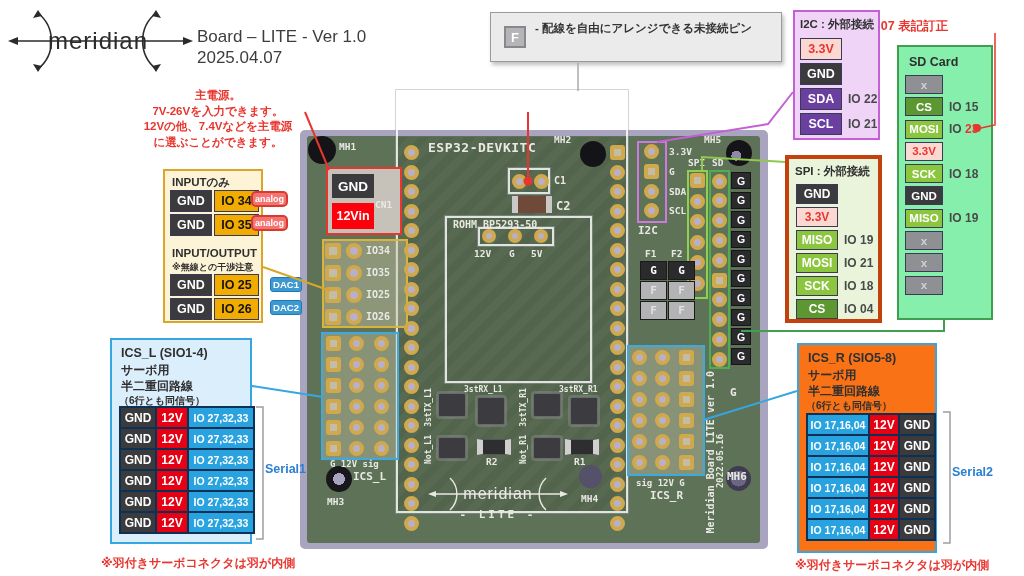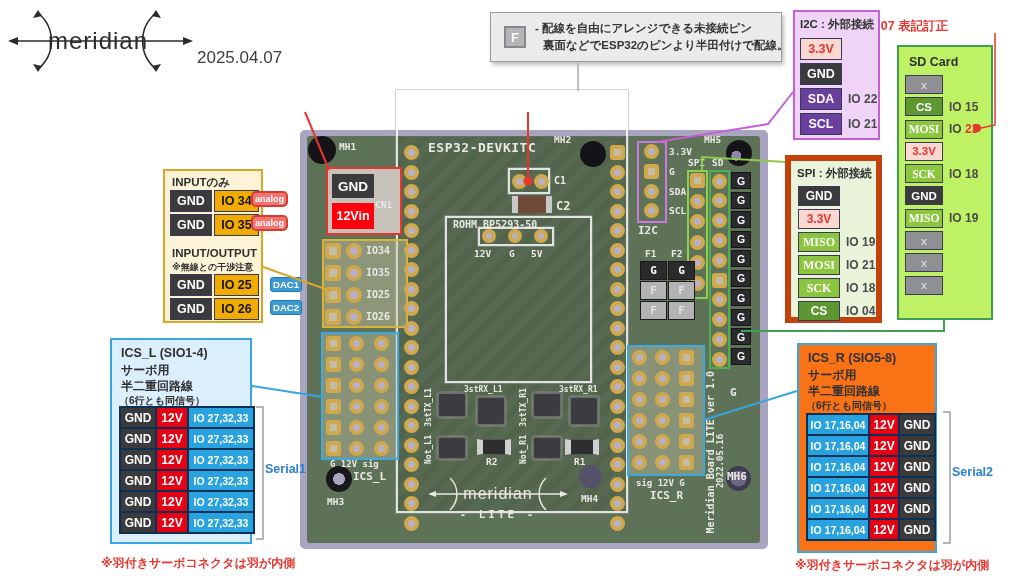--- a/index.html
+++ b/index.html
@@ -5,21 +5,21 @@
   html,body{margin:0;padding:0;background:#fff;}
   #stage{position:relative;width:1024px;height:576px;background:#ffffff;overflow:hidden;
          font-family:"Liberation Sans","DejaVu Sans",sans-serif;}
   .abs{position:absolute;}
   
   .pin{display:flex;align-items:center;justify-content:center;font-weight:bold;
        color:#fff;border:1px solid #3a3a55;box-sizing:border-box;font-size:12.5px;flex:none;}
   .c-gnd{background:#3b3b3d;}
   .c-power{background:#fbd9d2;color:#e8352e;}
   .c-purple{background:#6b3fa0;}
-  .c-sig{background:#8cc63f;font-family:Liberation Serif, serif;}
+  .c-sig{background:#8cc63f;}
   .c-cs{background:#5d9732;}
   .c-nc{background:#8e9094;color:#ced2d8;}
   .c-yellow{background:#f2ac00;color:#141414;}
   .c-v12{background:#e60013;}
   .c-io{background:#29a3e0;}
   .c-dark{background:#2b2b2e;color:#fff;}
   .c-f{background:#b3b3b5;color:#e2e3e5;}
   .pinrow{display:flex;align-items:center;gap:6px;}
   .val{color:#4a4a4a;font-weight:bold;font-size:12px;white-space:nowrap;}
   .red-num{color:#e8352e;}
@@ -66,30 +66,37 @@
     <path d="M 148,3 A 36,36 0 0 0 148,59" fill="none" stroke="#2b2b2b" stroke-width="1.6"></path>
     <polygon points="30,0 25,8 34,6" fill="#2b2b2b"></polygon>
     <polygon points="30,62 25,54 34,56" fill="#2b2b2b"></polygon>
     <polygon points="148,0 153,8 144,6" fill="#2b2b2b"></polygon>
     <polygon points="148,62 153,54 144,56" fill="#2b2b2b"></polygon>
     <text x="90" y="39" text-anchor="middle" font-size="24" letter-spacing="1" fill="#2b2b2b" font-family="Liberation Sans, sans-serif">meridian</text>
     <line x1="3" y1="31" x2="181" y2="31" stroke="#2b2b2b" stroke-width="1.6"></line>
     <polygon points="0,31 10,27 10,35" fill="#2b2b2b"></polygon>
     <polygon points="185,31 175,27 175,35" fill="#2b2b2b"></polygon>
   </svg>
+  <div class="abs" style="left:197px;top:27px;font-size:17px;color:#3d3d3d;z-index:20">Board – LITE - Ver 1.0</div>
   <div class="abs" style="left:197px;top:48px;font-size:17px;color:#3d3d3d;z-index:20">2025.04.07</div>
 
   <div class="abs" style="left:490px;top:12px;width:292px;height:50px;background:#ebebec;border:1px solid #9a9a9a;
        box-shadow:2px 3px 4px rgba(0,0,0,0.25);z-index:20;box-sizing:border-box">
     <div class="abs" style="left:13px;top:13px;width:22px;height:22px;background:#b5b5b7;border:2px solid #88888c;
          color:#fff;font-weight:bold;font-size:13px;display:flex;align-items:center;justify-content:center;box-sizing:border-box">F</div>
     <div class="abs" style="left:44px;top:8px;font-size:11.5px;font-weight:bold;color:#333;white-space:nowrap">- 配線を自由にアレンジできる未接続ピン</div>
-    <div class="abs" style="left:52px;top:25px;font-size:11.5px;font-weight:bold;color:#333;white-space:nowrap">裏面などでESP32のピンより半田付けで配線。</div>
-  </div>
-
+  </div>
+
+  <div class="abs" style="left:122px;top:88px;width:192px;text-align:center;color:#e8352e;font-weight:bold;
+       font-size:11.5px;line-height:15.5px;z-index:20">
+    <div>主電源。</div>
+    <div>7V-26Vを入力できます。</div>
+    <div>12Vの他、7.4Vなどを主電源</div>
+    <div>に選ぶことができます。</div>
+  </div>
   <div class="note-red" style="left:820px;top:18px;font-size:12.5px;z-index:20">※2025.04.07 表記訂正</div>
   <div class="note-red" style="left:101px;top:555px;font-size:12px;z-index:20">※羽付きサーボコネクタは羽が内側</div>
   <div class="note-red" style="left:795px;top:557px;font-size:12px;z-index:20">※羽付きサーボコネクタは羽が内側</div>
 
   <div id="pcb-edge"></div>
   <div id="pcb"></div>
 
   <div class="abs" style="left:397px;top:137px;width:230px;height:376px;z-index:2;
        background:repeating-linear-gradient(135deg, rgba(0,0,0,0.12) 0 8px, rgba(0,0,0,0.07) 8px 16px);"></div>
 
@@ -259,21 +266,21 @@
           <div class="val">IO 22</div>
         </div>
 
         <div class="pinrow" style="margin-bottom:3px">
           <div class="pin c-purple" style="width:42px;height:22px">SCL</div>
           <div class="val">IO 21</div>
         </div>
       </div>
   </div>
 
-  <div class="abs" style="left:785px;top:155px;width:97px;height:168px;background:#e9f4da;border:6px solid #c2410c;
+  <div class="abs" style="left:785px;top:155px;width:97px;height:168px;background:#e9f4da;border:4px solid #c2410c;
        box-sizing:border-box;z-index:20">
     <div class="box-title" style="left:6px;top:5px;font-size:11.5px">SPI : 外部接続</div>
     <div class="abs" style="left:7px;top:25px">
 
         <div class="pinrow" style="margin-bottom:3px">
           <div class="pin c-gnd" style="width:42px;height:20px;font-size:12px">GND</div>
           <div class="val"></div>
         </div>
 
         <div class="pinrow" style="margin-bottom:3px">
@@ -296,21 +303,21 @@
           <div class="val">IO 18</div>
         </div>
 
         <div class="pinrow" style="margin-bottom:3px">
           <div class="pin c-cs" style="width:42px;height:20px;font-size:12px">CS</div>
           <div class="val">IO 04</div>
         </div>
       </div>
   </div>
 
-  <div class="abs" style="left:897px;top:45px;width:96px;height:275px;background:#bef264;border:2px solid #3f9e4f;
+  <div class="abs" style="left:897px;top:45px;width:96px;height:275px;background:#86efac;border:2px solid #3f9e4f;
        box-sizing:border-box;z-index:20">
     <div class="box-title" style="left:10px;top:8px;font-size:12.5px">SD Card</div>
     <div class="abs" style="left:6px;top:28px">
 
         <div class="pinrow" style="margin-bottom:3.3px">
           <div class="pin c-nc" style="width:38px;height:19px;font-size:11.5px">x</div>
           <div class="val"><span></span> <span class="red-num"></span></div>
         </div>
 
         <div class="pinrow" style="margin-bottom:3.3px">

